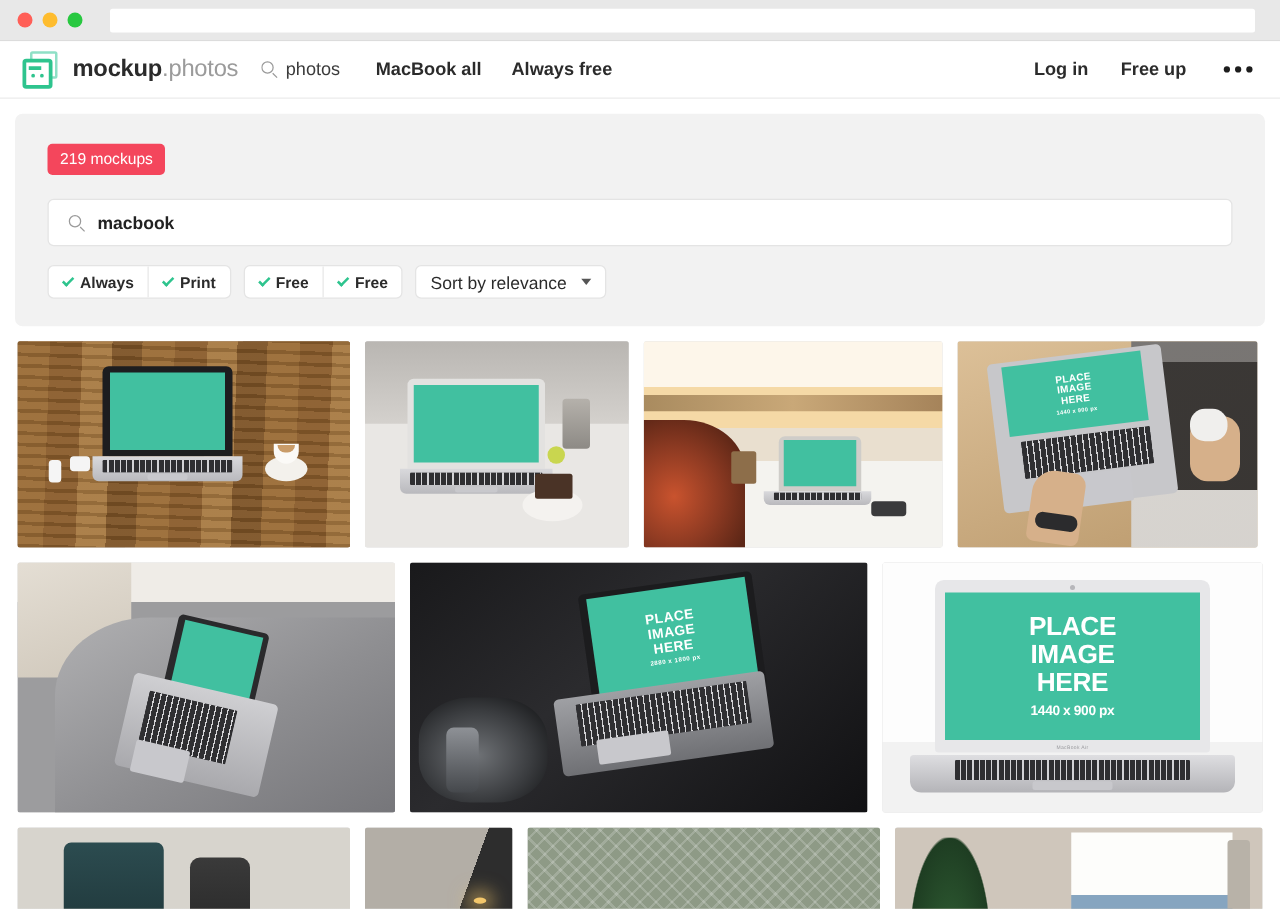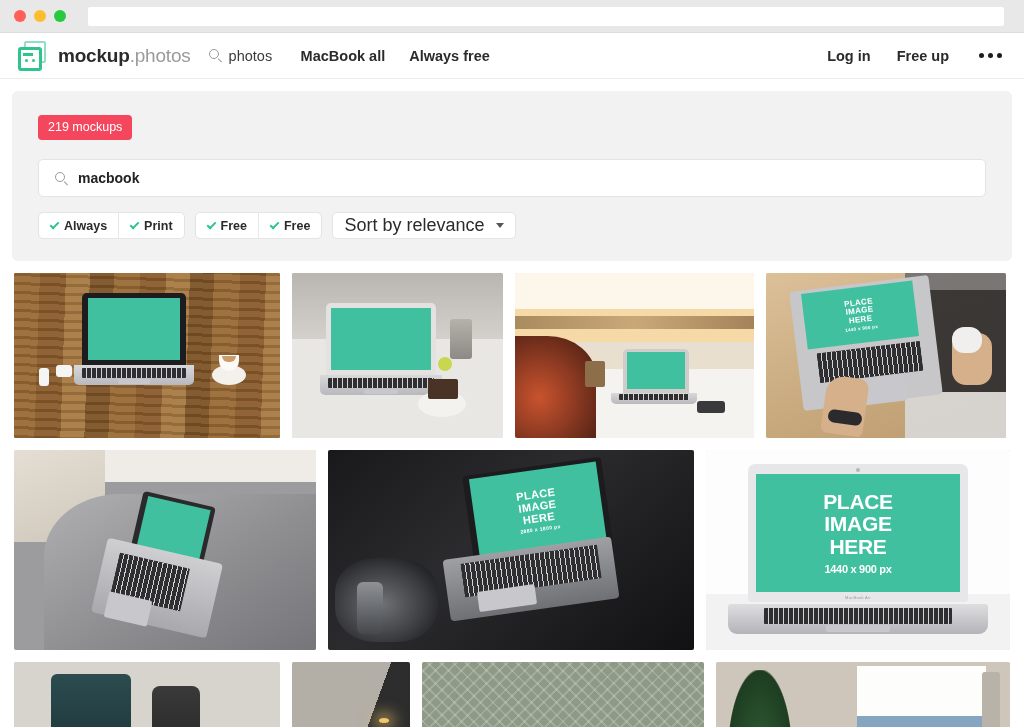--- a/index.html
+++ b/index.html
@@ -178,21 +178,21 @@
     margin-top: -3px;
     flex: none;
   }
   .sort-select {
     display: flex; align-items: center; gap: 12px;
     background: #ffffff;
     border: 1px solid #e4e4e4;
     border-radius: 5px;
     height: 27px;
     padding: 0 11px;
-    font-size: 18px; color: #2b2b2b;
+    font-size: 14px; color: #2b2b2b;
     cursor: pointer; white-space: nowrap;
   }
   .caret {
     width: 0; height: 0;
     border-left: 4.5px solid transparent;
     border-right: 4.5px solid transparent;
     border-top: 5px solid #555;
     flex: none;
   }
 

